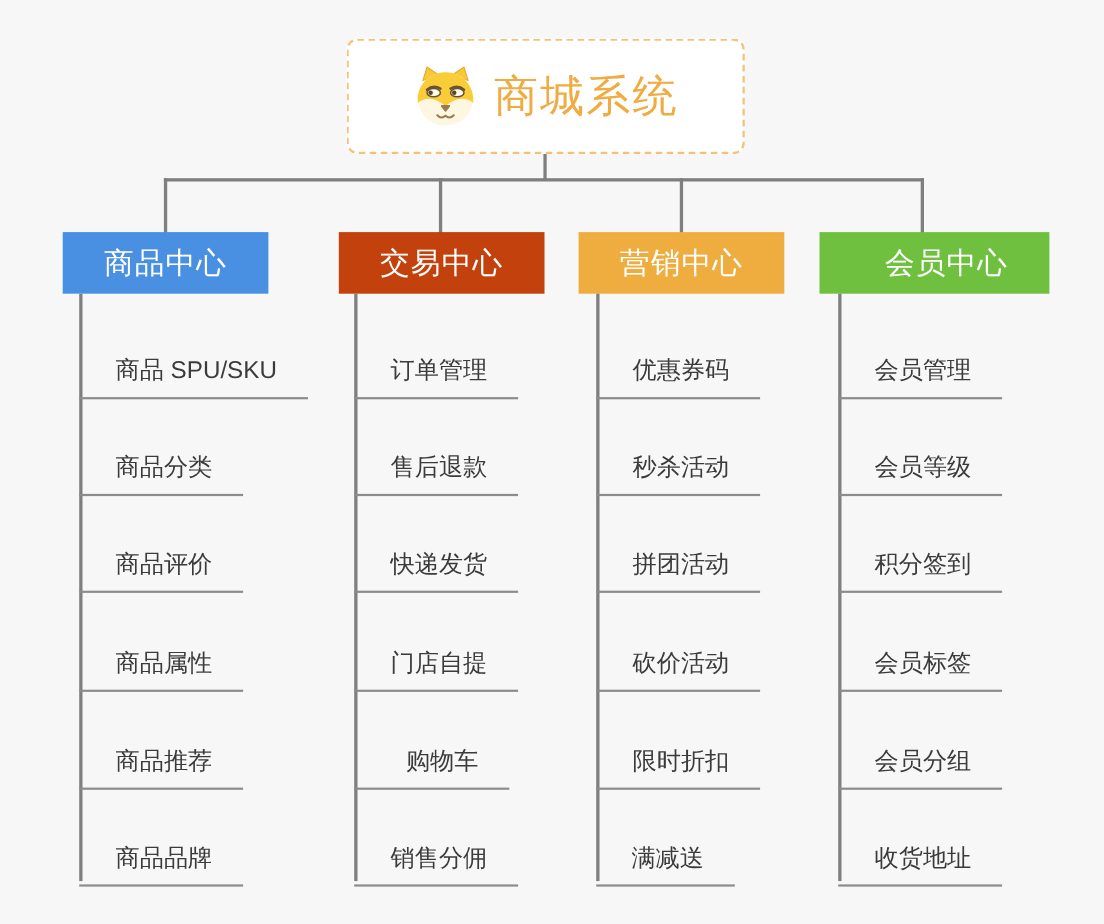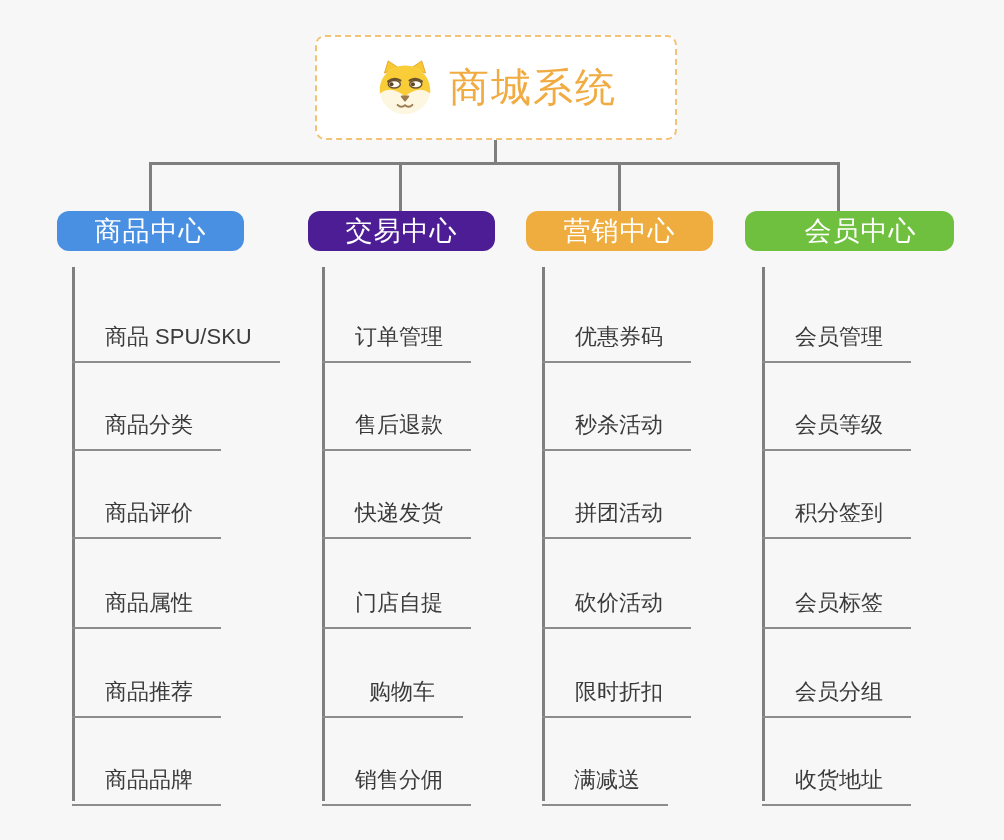--- a/index.html
+++ b/index.html
@@ -40,22 +40,22 @@
     letter-spacing:2px;
     white-space:nowrap;
   }
   .dog-icon{
     width:60px; height:56px;
     flex:0 0 auto;
   }
   
   .branch-header{
     position:absolute;
-    width:187px; height:40px;
-    border-radius:12px;
+    width:187px; height:56px;
+    border-radius:0;
     color:#ffffff;
     font-size:27px;
     letter-spacing:1px;
     display:flex;
     align-items:center;
     justify-content:center;
     white-space:nowrap;
     cursor:pointer;
   }
   
@@ -115,21 +115,21 @@
 <div class="line" style="left: 149px; top: 162px; width: 3px; height: 50px;"></div>
     <div class="branch-header" style="left: 57px; top: 211px; background: rgb(74, 144, 226);">商品中心</div>
     <div class="branch-spine" style="left: 72px; top: 267px; height: 534px;"></div>
     <div class="leaf-item" style="left: 72px; top: 324px;">商品 SPU/SKU</div>
     <div class="leaf-item" style="left: 72px; top: 412px;">商品分类</div>
     <div class="leaf-item" style="left: 72px; top: 500px;">商品评价</div>
     <div class="leaf-item" style="left: 72px; top: 679px;">商品推荐</div>
     <div class="leaf-item" style="left: 72px; top: 590px;">商品属性</div>
     <div class="leaf-item" style="left: 72px; top: 767px;">商品品牌</div>
     <div class="line" style="left: 399px; top: 162px; width: 3px; height: 50px;"></div>
-    <div class="branch-header" style="left: 308px; top: 211px; background: #4c1d95;">交易中心</div>
+    <div class="branch-header" style="left: 308px; top: 211px; background: #c2410c;">交易中心</div>
     <div class="branch-spine" style="left: 322px; top: 267px; height: 534px;"></div>
     <div class="leaf-item" style="left: 322px; top: 324px;">订单管理</div>
     <div class="leaf-item" style="left: 322px; top: 412px;">售后退款</div>
     <div class="leaf-item" style="left: 322px; top: 500px;">快递发货</div>
     <div class="leaf-item" style="left: 322px; top: 590px;">门店自提</div>
     <div class="leaf-item" style="left: 322px; top: 679px; padding-left: 47px;">购物车</div>
     <div class="leaf-item" style="left: 322px; top: 767px;">销售分佣</div>
     <div class="line" style="left: 618px; top: 162px; width: 3px; height: 50px;"></div>
     <div class="branch-header" style="left: 526px; top: 211px; background: rgb(238, 173, 62);">营销中心</div>
     <div class="branch-spine" style="left: 542px; top: 267px; height: 534px;"></div>

